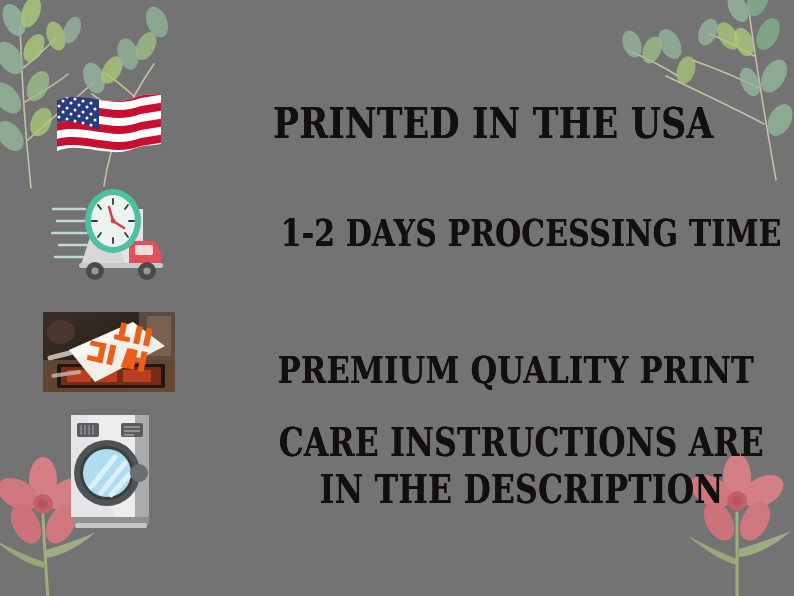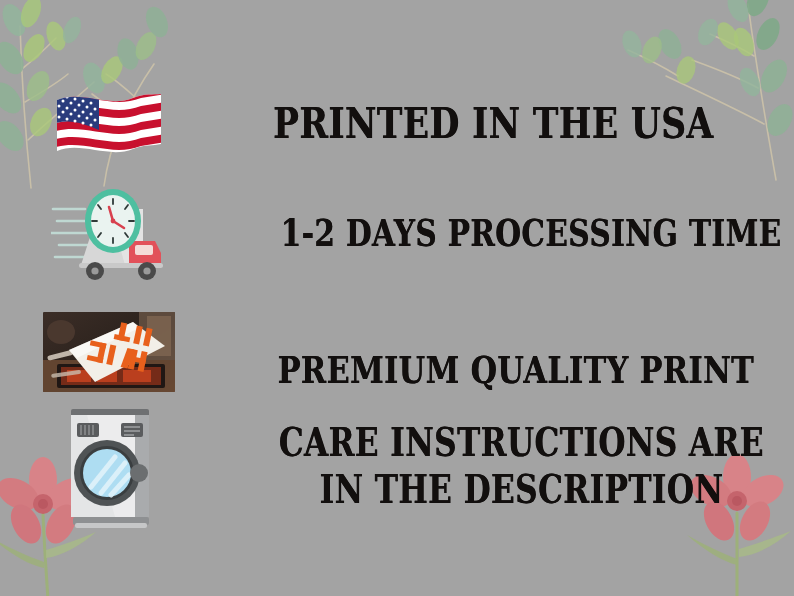--- a/index.html
+++ b/index.html
@@ -10,21 +10,21 @@
   body {
     width: 794px;
     height: 596px;
     overflow: hidden;
     font-family: "Liberation Serif", serif;
   }
   #canvas {
     position: relative;
     width: 794px;
     height: 596px;
-    background: #a3a3a3;
+    background: #737373;
     overflow: hidden;
   }
 
   
   .botanical {
     position: absolute;
     pointer-events: none;
   }
   #bot-top-left   { left: -6px;  top: -10px; width: 190px; height: 230px; }
   #bot-top-right  { right: -4px; top: -16px; width: 190px; height: 200px; }

